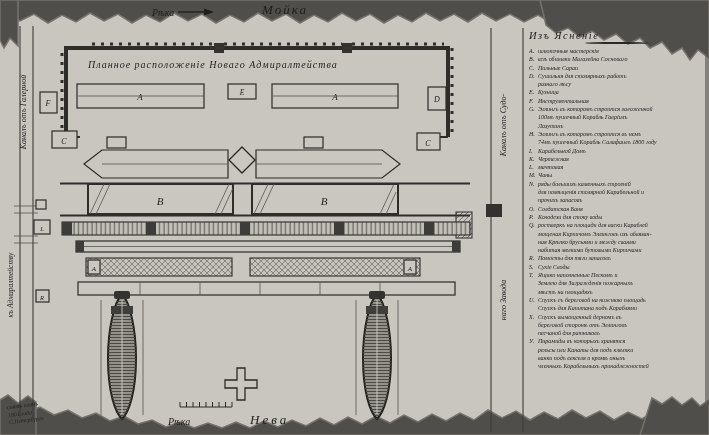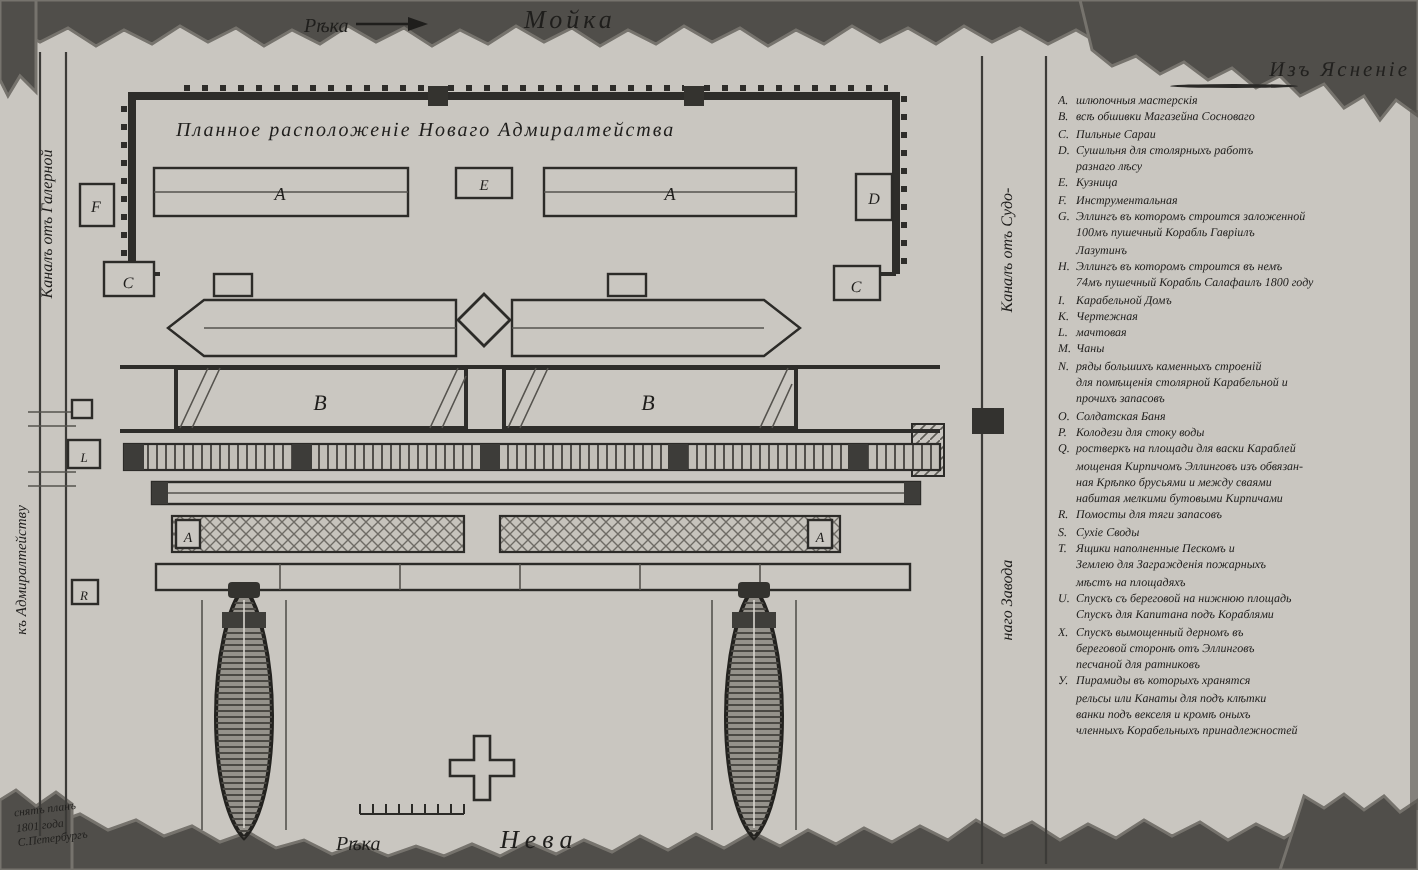--- a/index.html
+++ b/index.html
@@ -9,21 +9,21 @@
   svg text{font-family:"Liberation Serif",serif;font-style:italic;fill:#1f1e1c;}
   .wall{stroke:#2e2d2a;stroke-width:4;fill:none;}
   .wall-ticks{stroke:#2e2d2a;stroke-width:3;fill:none;stroke-dasharray:3 6;}
   .bld{fill:#cac7c1;stroke:#2c2b28;stroke-width:1.2;}
   .thinline{stroke:#55534e;stroke-width:0.8;}
   .boundary{stroke:#2e2d2a;stroke-width:2;}
   .hull-base{fill:#95928b;stroke:#23221f;stroke-width:2;}
   .canal-line{stroke:#3c3b38;stroke-width:1.1;fill:none;}
   .torn{fill:#504e4a;stroke:#76736d;stroke-width:1.5;}
   .legend{position:absolute;left:529px;top:30px;width:176px;color:#22211f;font-style:italic;}
-  .legend-title{font-size:10.5px;text-align:right;letter-spacing:1.5px;margin-bottom:3px;}
+  .legend-title{font-size:10.5px;text-align:left;letter-spacing:1.5px;margin-bottom:3px;}
   .legend-title::after{content:"";display:block;width:64px;height:2px;margin:1px auto 0;background:#2a2927;border-radius:50%;}
   .legend-line{font-size:6px;line-height:8.3px;white-space:nowrap;overflow:hidden;}
   .lm{display:inline-block;width:9px;}
   .note{position:absolute;left:8px;top:402px;transform:rotate(-7deg);font-style:italic;color:#22211f;}
   .note div{font-size:5.8px;line-height:7.5px;}
 </style>
 </head>
 <body>
 
 <div class="stage">

